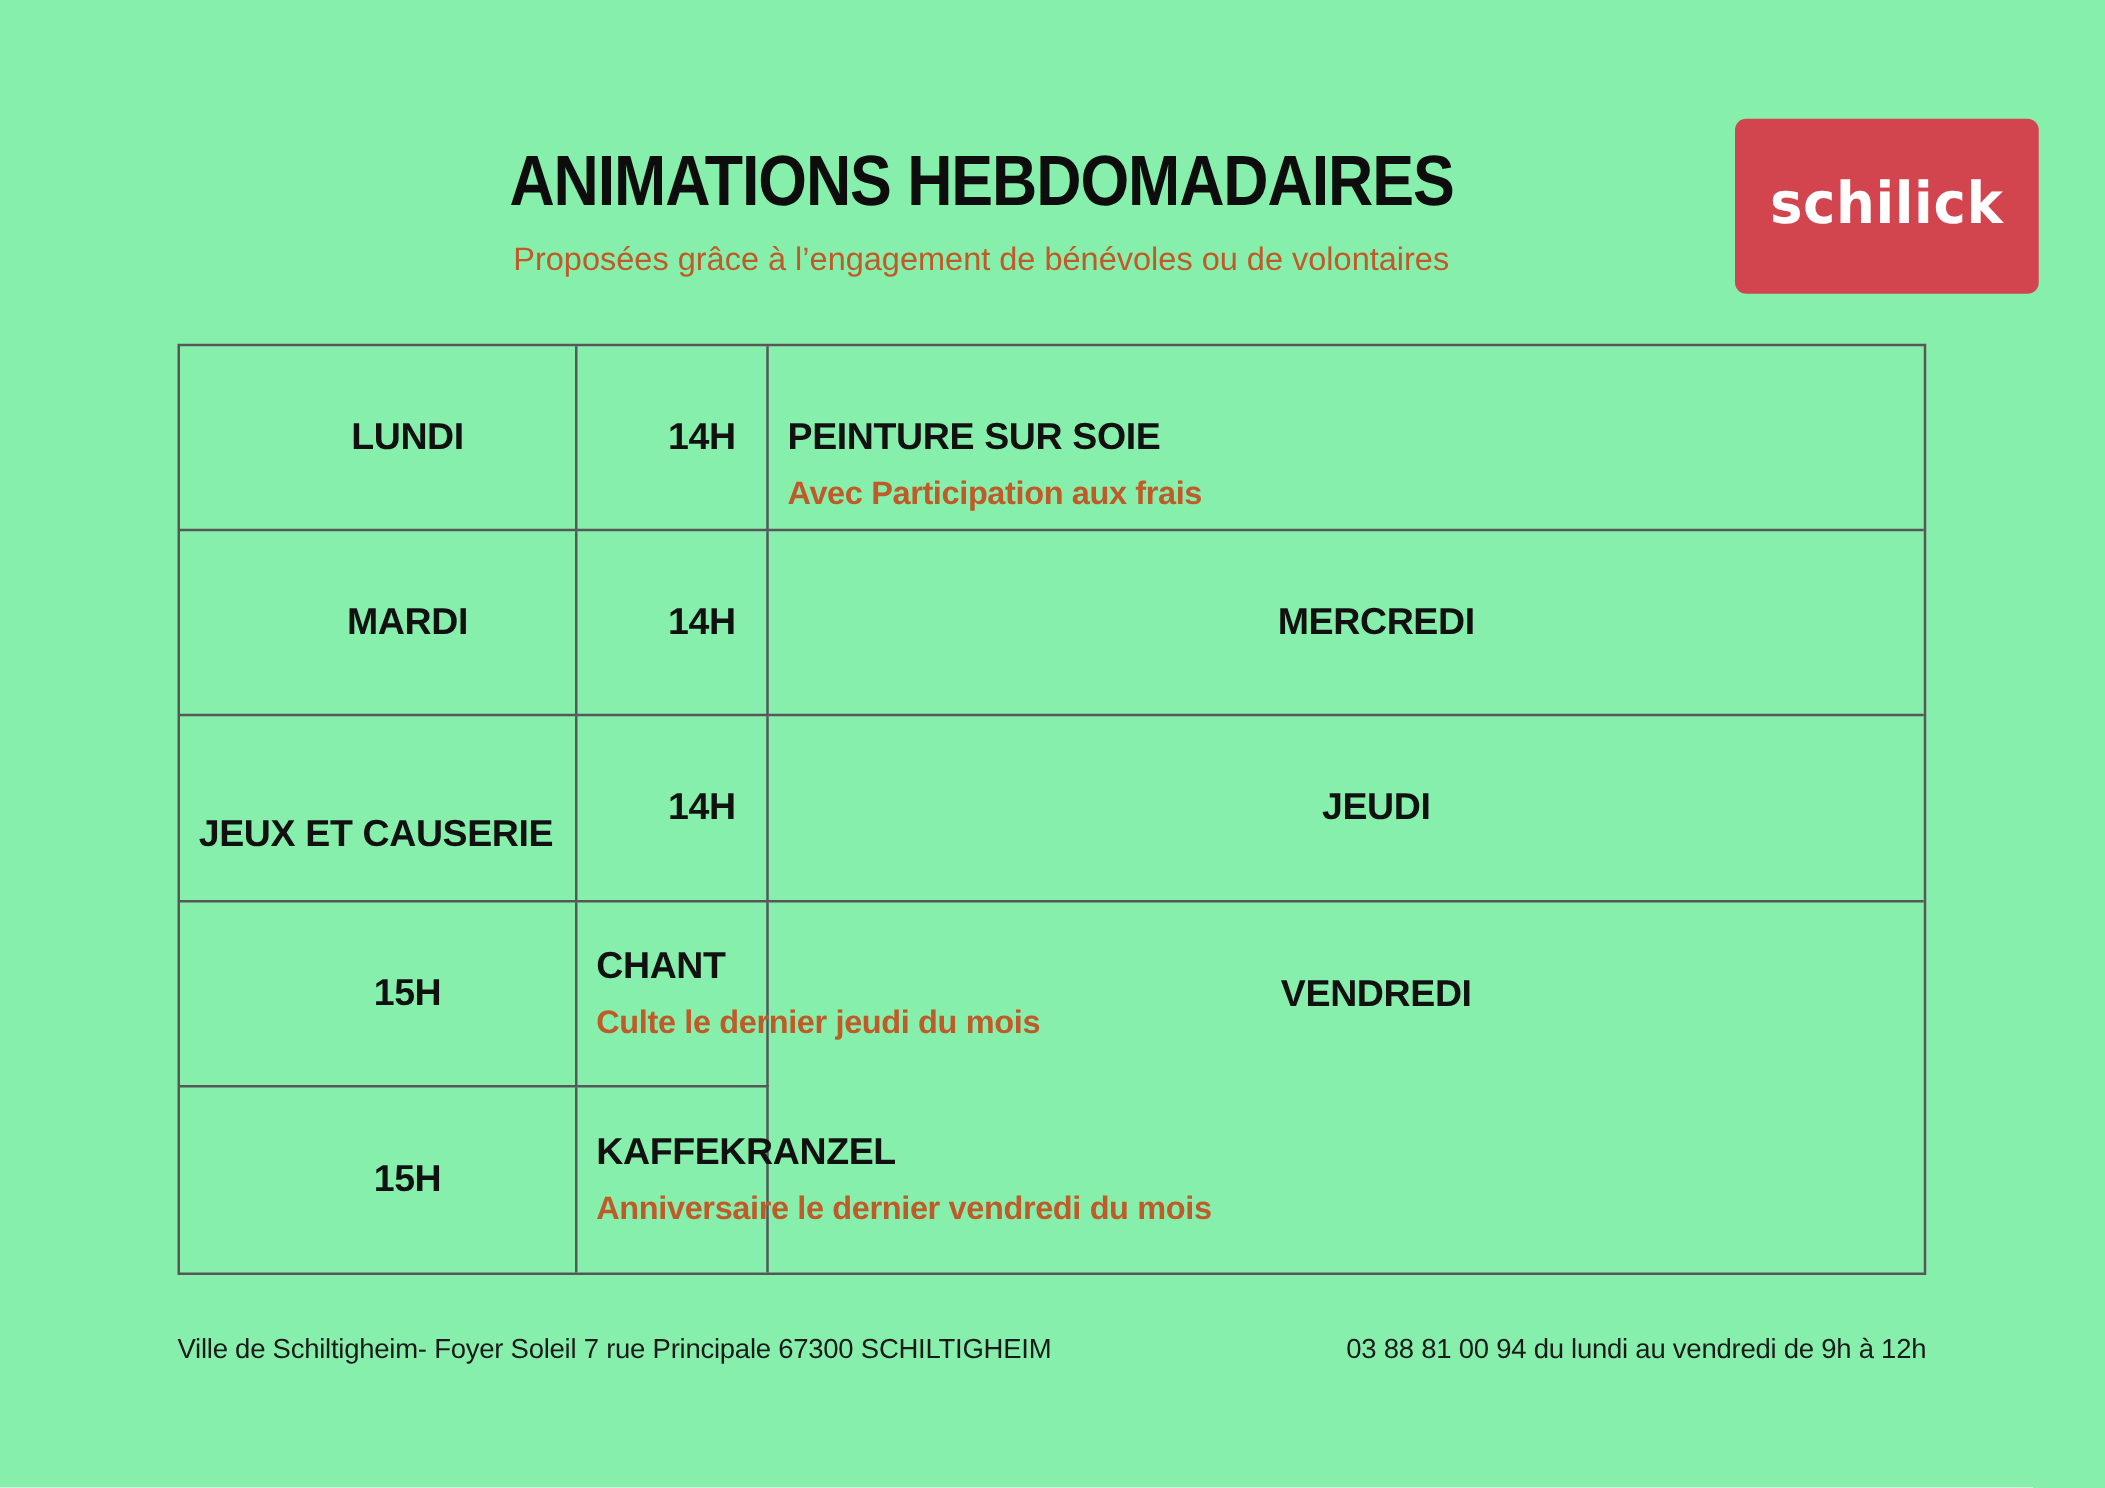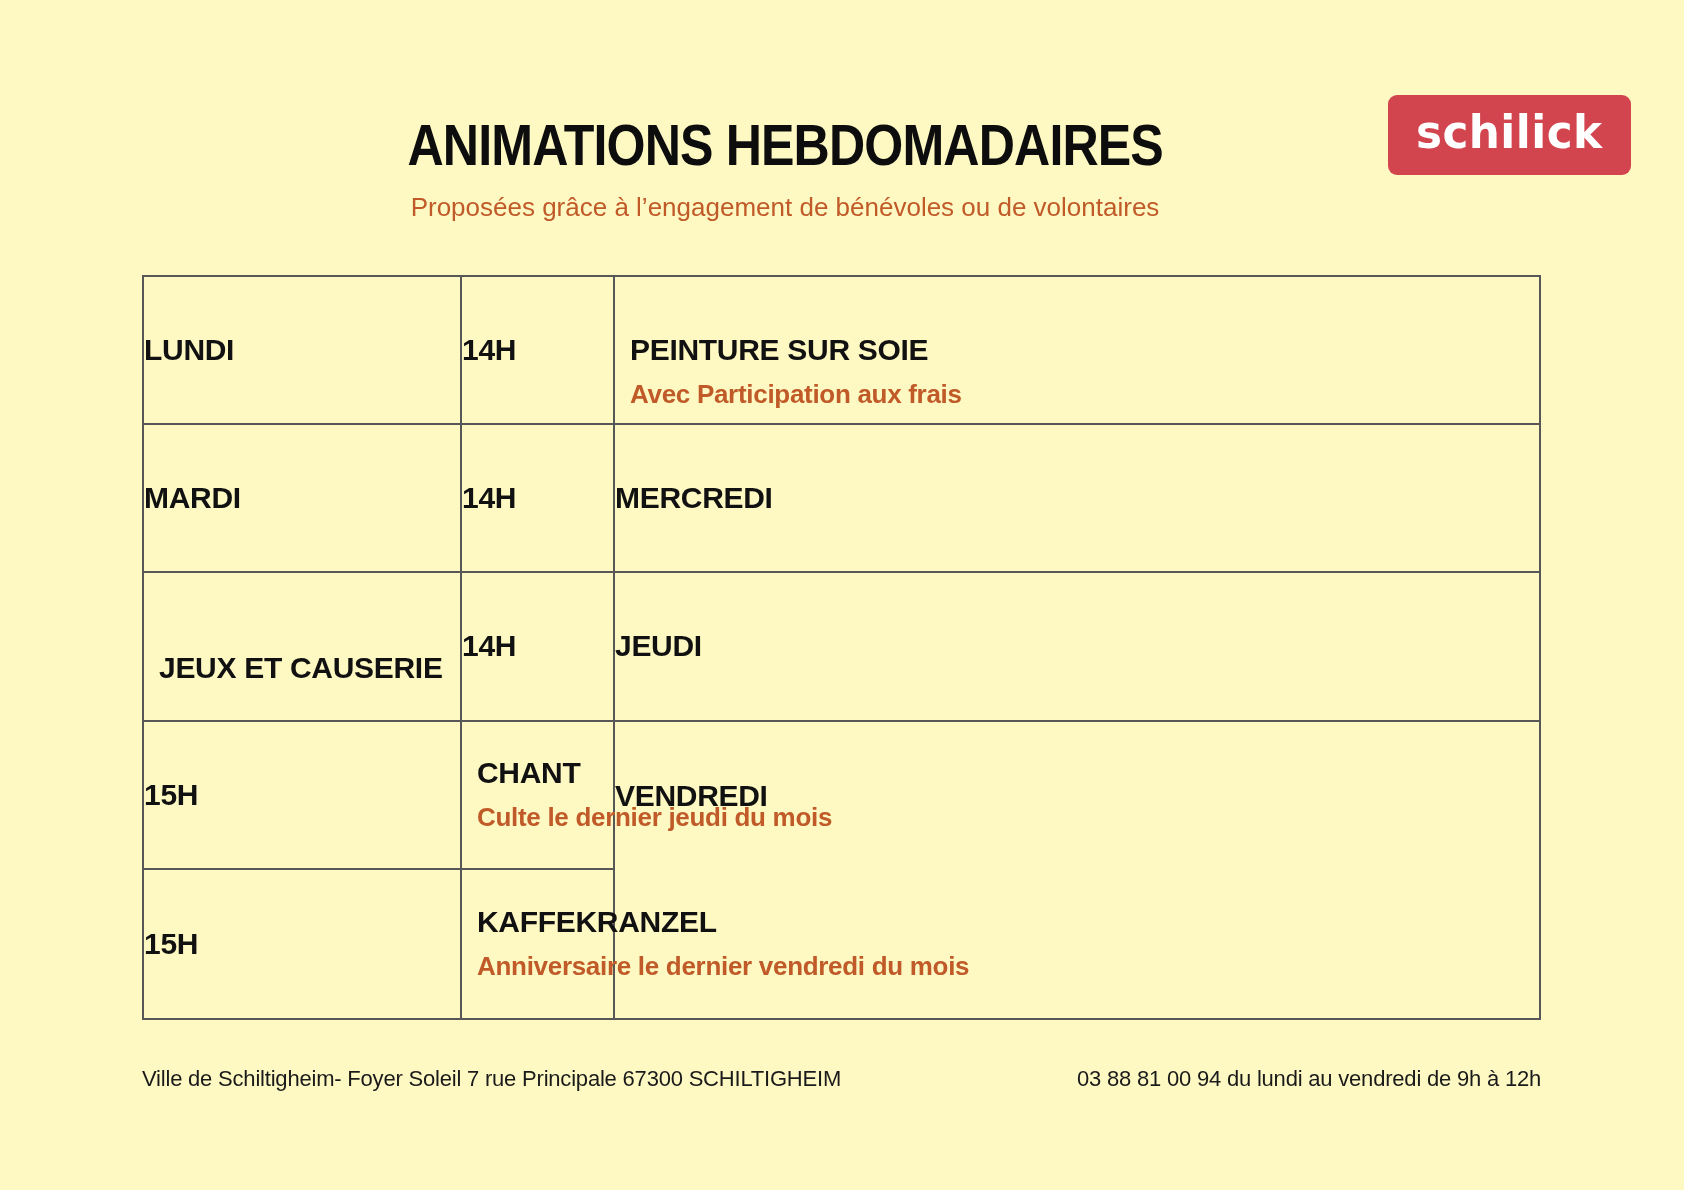--- a/index.html
+++ b/index.html
@@ -3,21 +3,21 @@
 <meta charset="utf-8">
 <style>
   html, body {
     margin: 0; padding: 0;
     width: 1684px; height: 1190px;
     background: #ffffff;
     font-family: "Liberation Sans", sans-serif;
     overflow: hidden;
     position: relative;
   }
-  .page { position: absolute; inset: 0; width: 1684px; height: 1190px; background: #fef9c3; }
+  .page { position: absolute; inset: 0; width: 1684px; height: 1190px; background: #86efac; }
 
   
   .header-block {
     position: absolute;
     left: 0; top: 112px;
     width: 1570px;
     text-align: center;
   }
   .doc-title {
     display: inline-block;
@@ -34,21 +34,21 @@
     font-size: 26px;
     font-weight: 400;
     color: #C05A28;
     white-space: nowrap;
   }
 
   
   .logo-box {
     position: absolute;
     left: 1388px; top: 95px;
-    width: 243px; height: 80px;
+    width: 243px; height: 140px;
     background: #D2444E;
     border-radius: 9px;
     display: flex;
     align-items: center;
     justify-content: center;
   }
   .logo-text {
     font-family: "DejaVu Sans", sans-serif;
     font-weight: 700;
     font-size: 46px;
@@ -68,22 +68,23 @@
     display: grid;
     grid-template-columns: 318px 153px 1fr;
     grid-template-rows: repeat(5, 1fr);
   }
   .cell {
     border-right: 2px solid #575757;
     border-bottom: 2px solid #575757;
     box-sizing: border-box;
     display: flex;
     flex-direction: column;
-    align-items: flex-start;
+    align-items: center;
     justify-content: center;
+    padding-left: 48px;
   }
   .cell:nth-child(3n) { border-right: none; }
   .cell:nth-last-child(-n+3) { border-bottom: none; }
 
   .day-cell, .time-cell {
     font-size: 30px;
     font-weight: 700;
     color: #111111;
     letter-spacing: -0.3px;
   }

